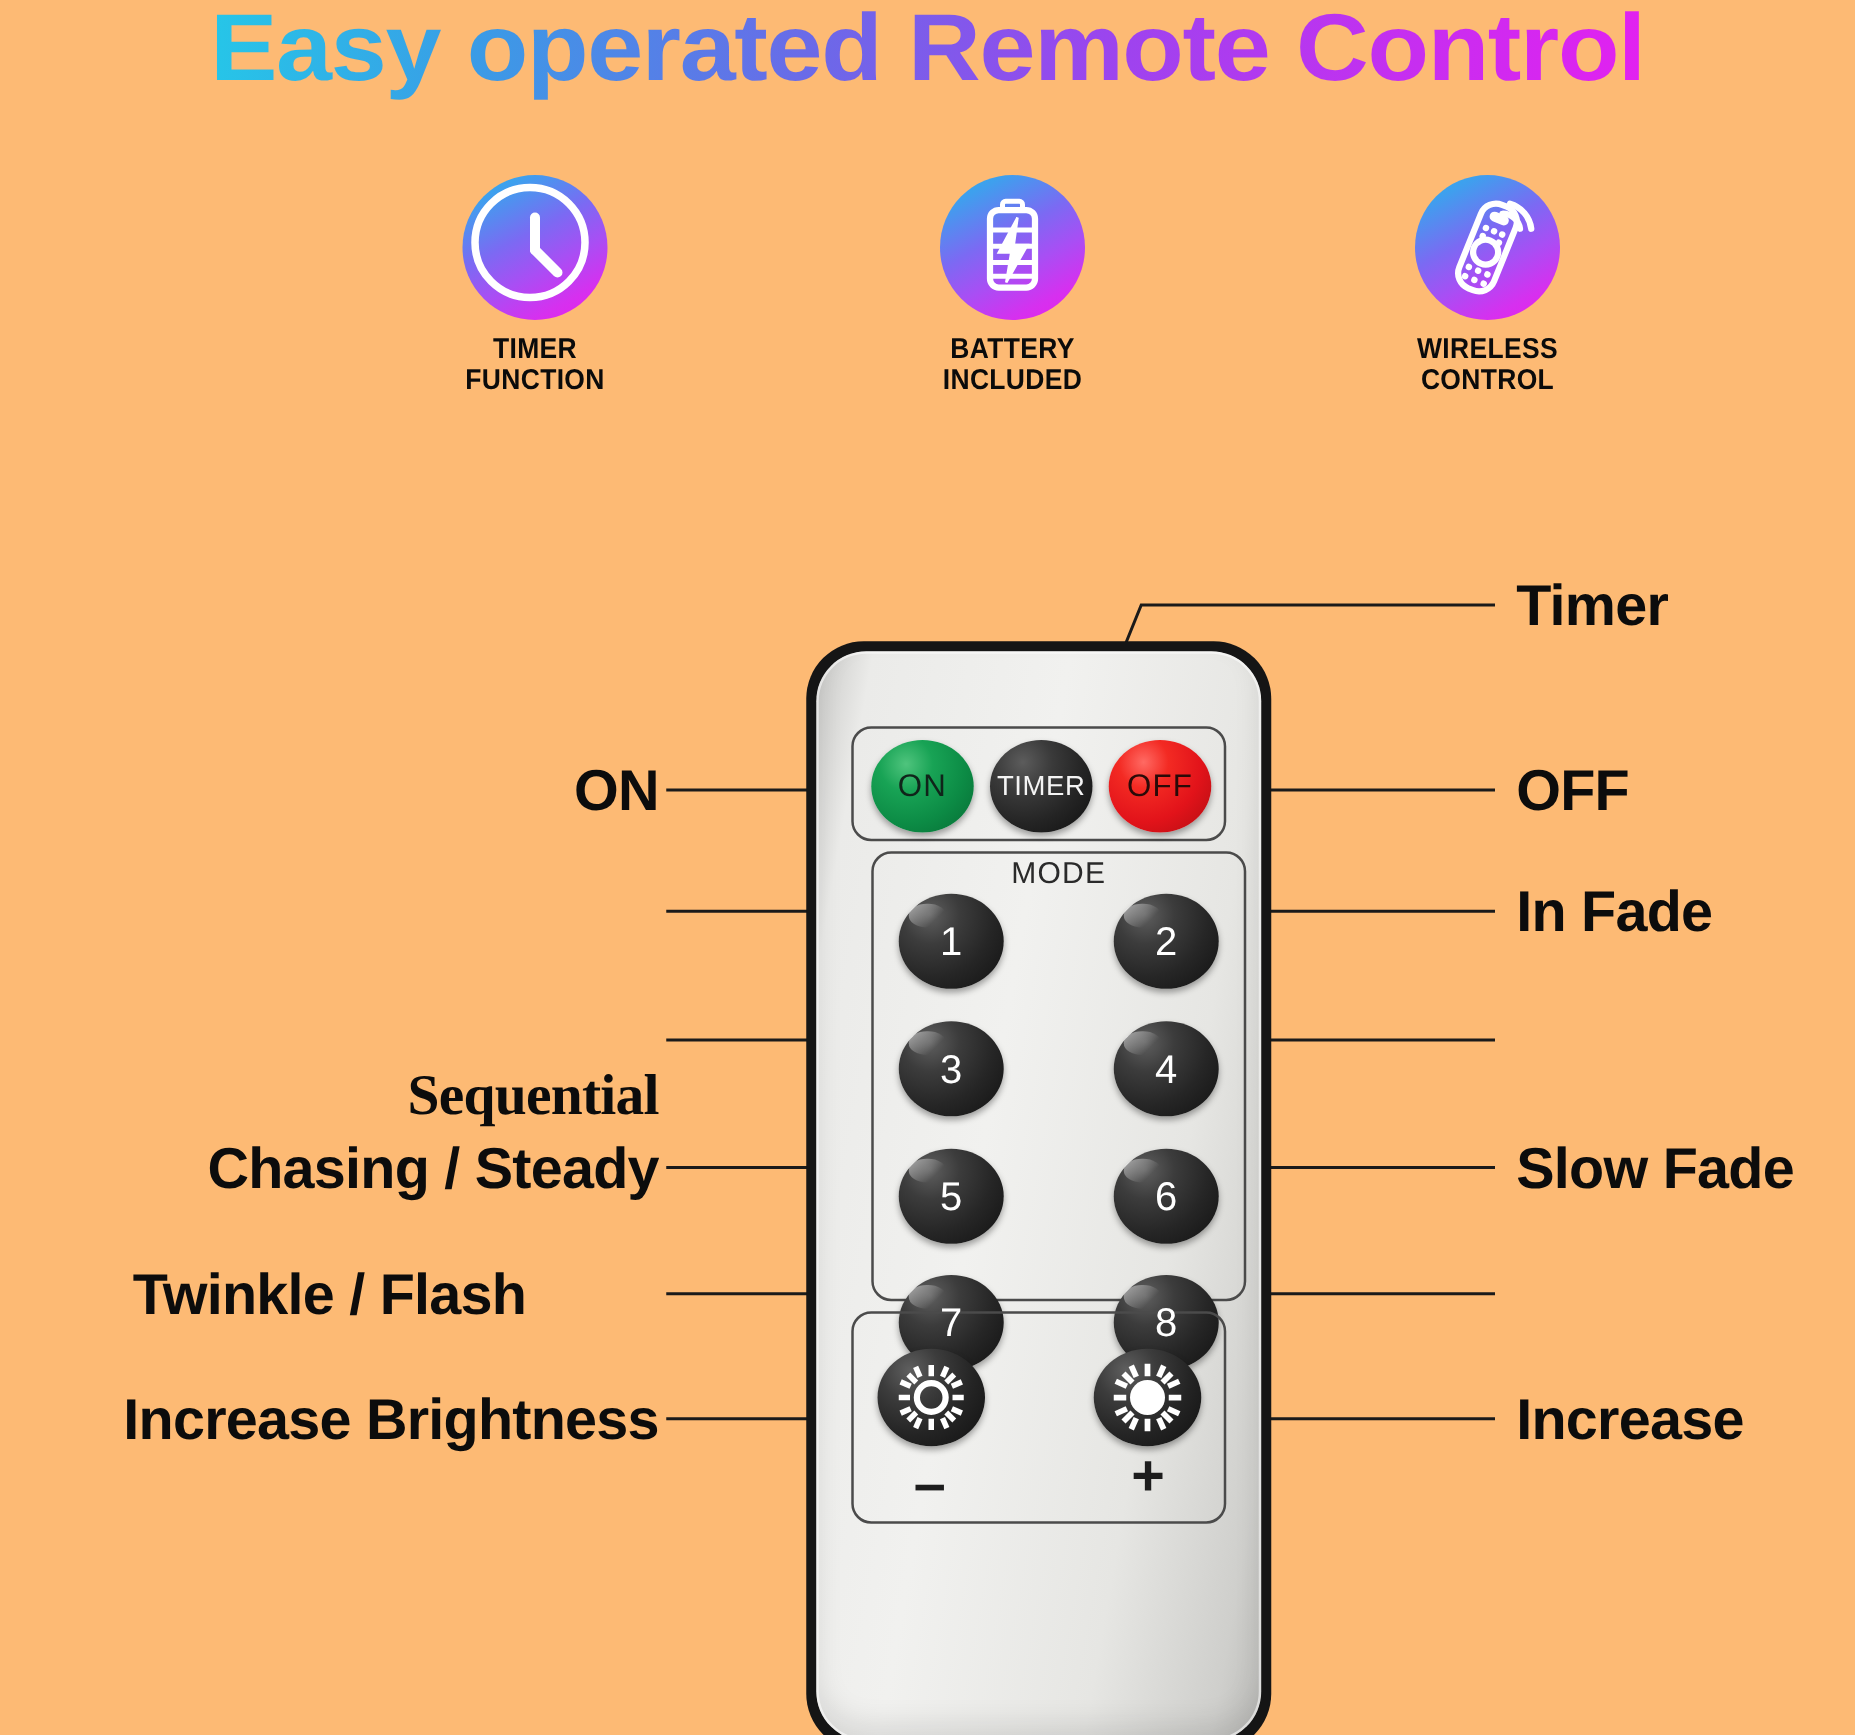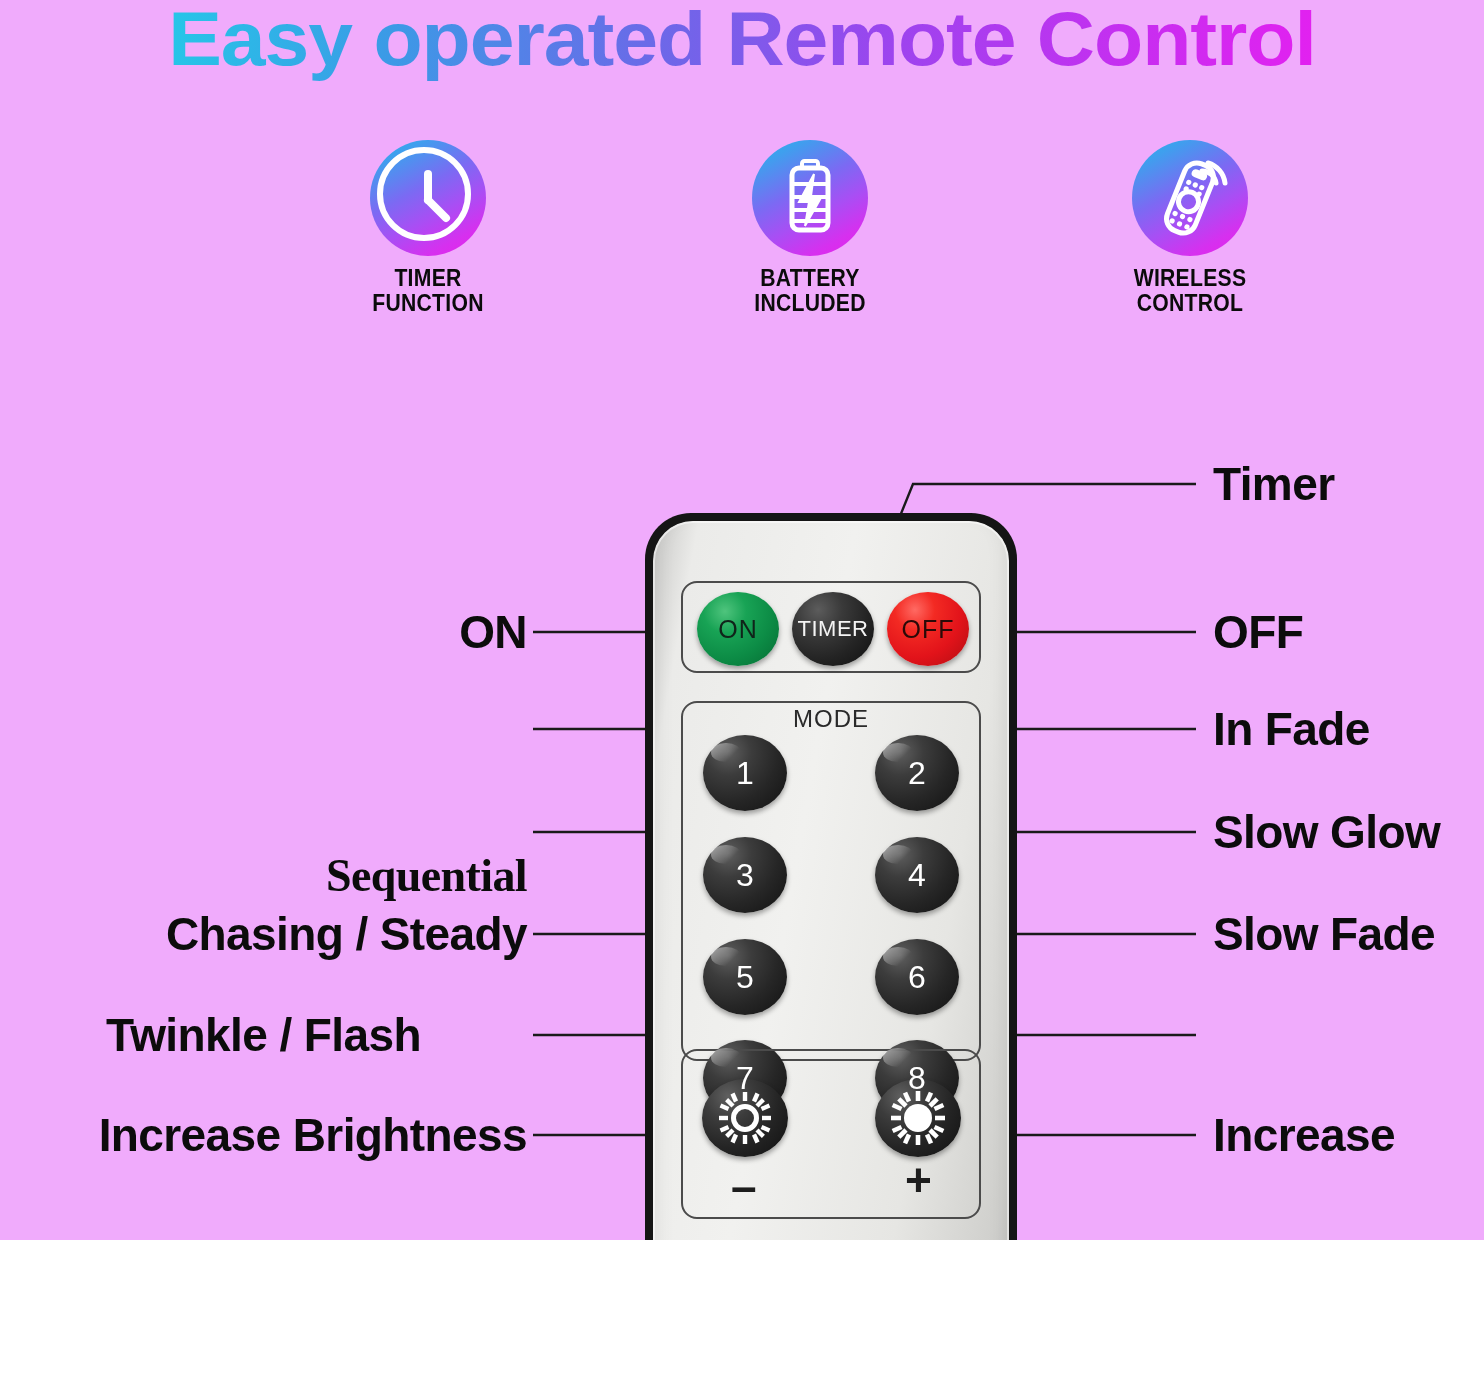--- a/index.html
+++ b/index.html
@@ -8,23 +8,23 @@
     padding: 0;
     background: #ffffff;
   }
   body {
     font-family: "Liberation Sans", sans-serif;
     -webkit-font-smoothing: antialiased;
   }
   #page {
     position: relative;
     width: 1484px;
-    height: 1240px;
+    height: 1388px;
     overflow: hidden;
-    background: #f0abfc;
+    background: #fdba74;
   }
 
   
   #headline {
     position: absolute;
     left: 0;
     top: -6px;
     width: 1484px;
     text-align: center;
     font-family: "Liberation Sans Narrow", "Liberation Sans", sans-serif;
@@ -141,21 +141,21 @@
     pointer-events:none;
   }
 
   .panel {
     position: absolute;
     border: 2px solid #4b4b4b;
     border-radius: 16px;
     box-sizing: border-box;
   }
   #panel-power { left: 28px; top: 60px;  width: 300px; height: 92px; }
-  #panel-mode  { left: 28px; top: 160px; width: 300px; height: 360px; margin-top: 20px; }
+  #panel-mode  { left: 44px; top: 160px; width: 300px; height: 360px; }
   #panel-dim   { left: 28px; top: 528px; width: 300px; height: 170px; }
 
   .panel-title {
     position: absolute;
     left: 0;
     width: 100%;
     text-align: center;
     font-family: "Liberation Sans", sans-serif;
     font-weight: 400;
     font-size: 24px;
@@ -325,21 +325,20 @@
 
   <div class="callout left" style="left:0; top:606px; width:527px;">ON</div>
   <div class="callout left" style="left:0; top:850px; width:527px;font-family:Liberation Serif, serif;">Sequential</div>
   <div class="callout left" style="left:0; top:908px; width:527px;">Chasing / Steady</div>
   <div class="callout left" style="left:0; top:1009px; width:527px;text-align:center;">Twinkle / Flash</div>
   <div class="callout left" style="left:0; top:1109px; width:527px;">Increase Brightness</div>
 
   <div class="callout right" style="left:1213px; top:458px;">Timer</div>
   <div class="callout right" style="left:1213px; top:606px;">OFF</div>
   <div class="callout right" style="left:1213px; top:703px;">In Fade</div>
-  <div class="callout right" style="left:1213px; top:806px;">Slow Glow</div>
   <div class="callout right" style="left:1213px; top:908px;">Slow Fade</div>
   <div class="callout right" style="left:1213px; top:1109px;">Increase</div>
 
   <div id="remote">
     <div id="remote-face">
 
       <div class="panel" id="panel-power">
         <div class="btn btn-on">
           <span class="lbl">ON</span>
         </div>

